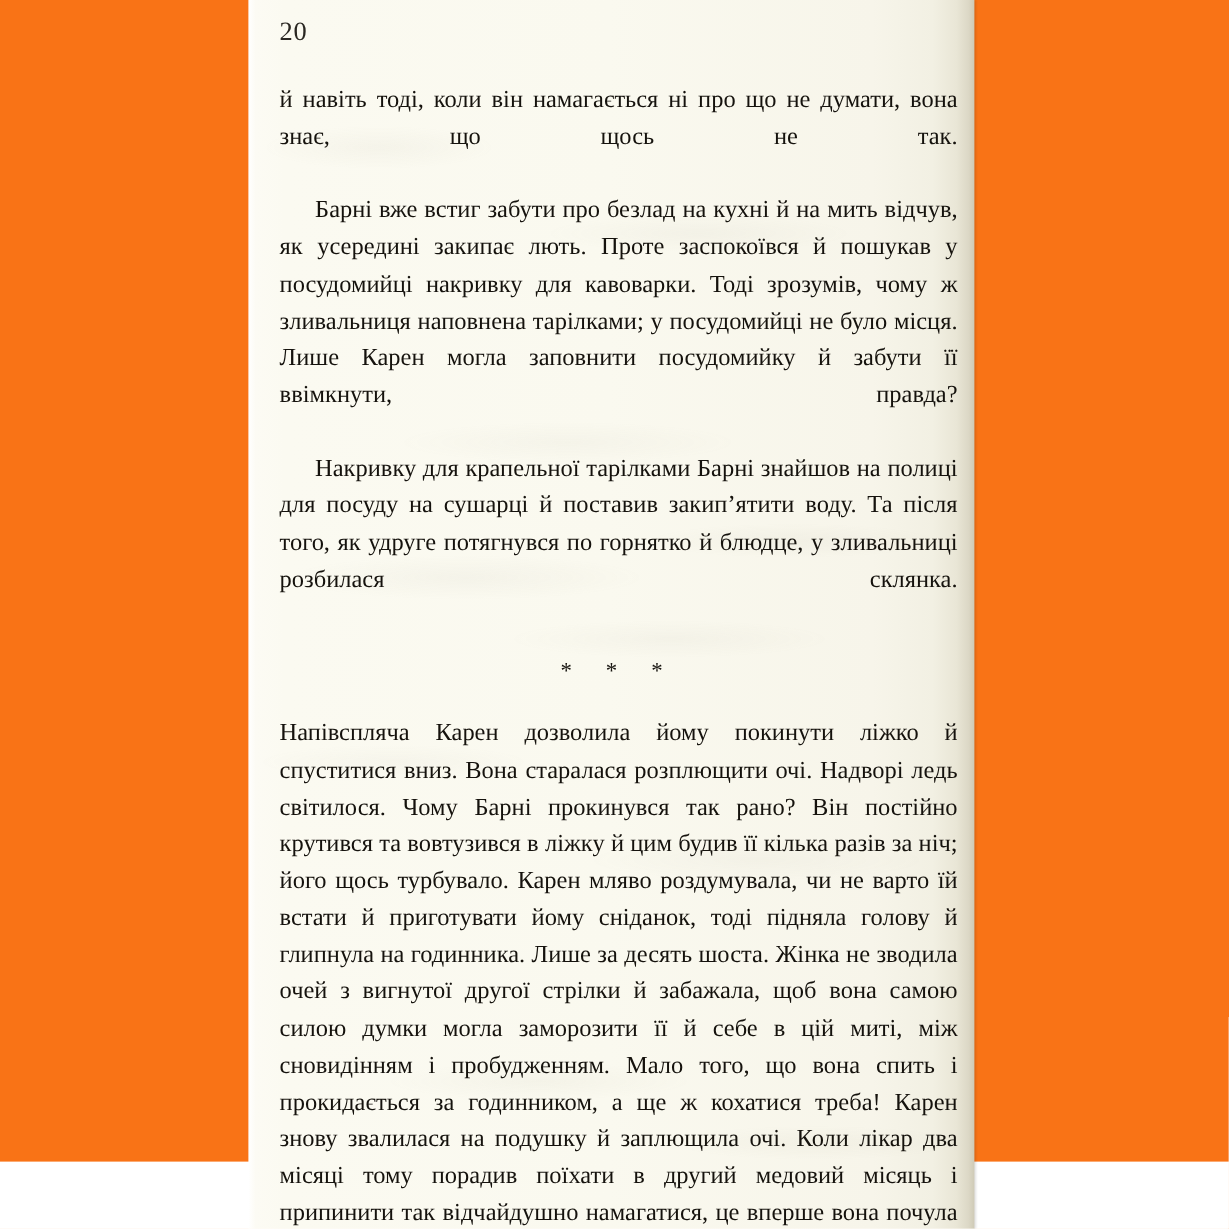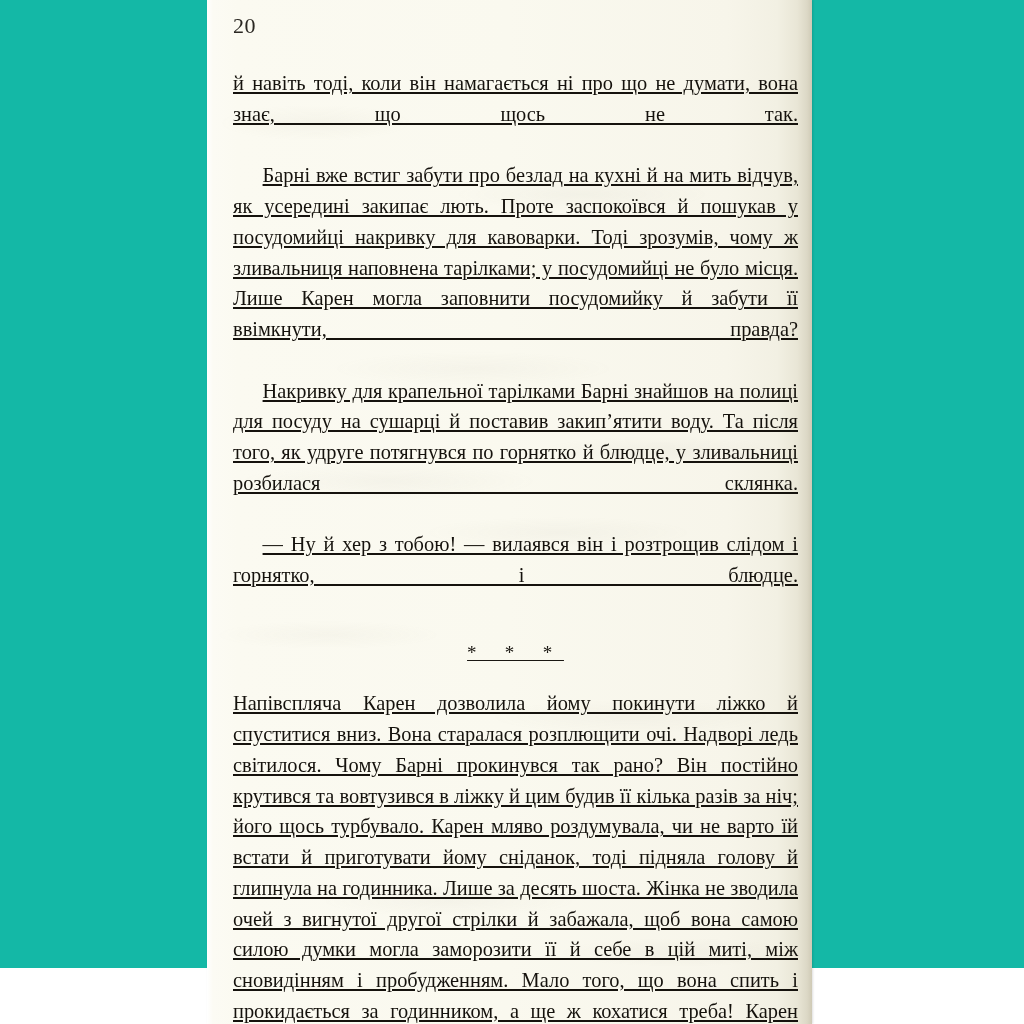--- a/index.html
+++ b/index.html
@@ -9,21 +9,21 @@
     width: 1024px;
     height: 1024px;
     background: #ffffff;
     overflow: hidden;
   }
 
   #scan-root {
     position: relative;
     width: 1024px;
     height: 968px;
-    background: #14b8a6;
+    background: #f97316;
     font-family: "Liberation Serif", "DejaVu Serif", serif;
   }
 
   
   #page-sheet {
     position: absolute;
     left: 207px;
     top: 0;
     width: 605px;
     height: 1024px;
@@ -82,21 +82,20 @@
     text-align: justify;
     text-justify: inter-word;
     -webkit-hyphens: none;
     hyphens: none;
   }
 
   #type-block p {
     margin: 0;
     text-indent: 0;
     text-align: justify;
-    text-decoration: underline;
   }
 
   #type-block p.indent {
     text-indent: 1.45em;
   }
 
   
   #type-block p::after {
     content: "";
     display: inline-block;
@@ -127,21 +126,20 @@
     <div id="folio">20</div>
 
     <div id="type-block">
 
       <p>й навіть тоді, коли він намагається ні про що не думати, вона знає, що щось не так.</p>
 
       <p class="indent">Барні вже встиг забути про безлад на кухні й на мить відчув, як усередині закипає лють. Проте заспокоївся й пошукав у посудомийці накривку для кавоварки. Тоді зрозумів, чому ж зливальниця наповнена тарілками; у посудомийці не було місця. Лише Карен могла заповнити посудомийку й забути її ввімкнути, правда?</p>
 
       <p class="indent">Накривку для крапельної тарілками Барні знайшов на полиці для посуду на сушарці й поставив закип’ятити воду. Та після того, як удруге потягнувся по горнятко й блюдце, у зливальниці розбилася склянка.</p>
 
-      <p class="indent">— Ну й хер з тобою! — вилаявся він і розтрощив слідом і горнятко, і блюдце.</p>
 
       <p class="divider">* * *</p>
 
       <p>Напівспляча Карен дозволила йому покинути ліжко й спуститися вниз. Вона старалася розплющити очі. Надворі ледь світилося. Чому Барні прокинувся так рано? Він постійно крутився та вовтузився в ліжку й цим будив її кілька разів за ніч; його щось турбувало. Карен мляво роздумувала, чи не варто їй встати й приготувати йому сніданок, тоді підняла голову й глипнула на годинника. Лише за десять шоста. Жінка не зводила очей з вигнутої другої стрілки й забажала, щоб вона самою силою думки могла заморозити її й себе в цій миті, між сновидінням і пробудженням. Мало того, що вона спить і прокидається за годинником, а ще ж кохатися треба! Карен знову звалилася на подушку й заплющила очі. Коли лікар два місяці тому порадив поїхати в другий медовий місяць і припинити так відчайдушно намагатися, це вперше вона почула розумну пораду, відколи взагалі почалась уся ця кампанія запліднення.</p>
 
     </div>
   </div>
 </div>
 
 </body></html>

